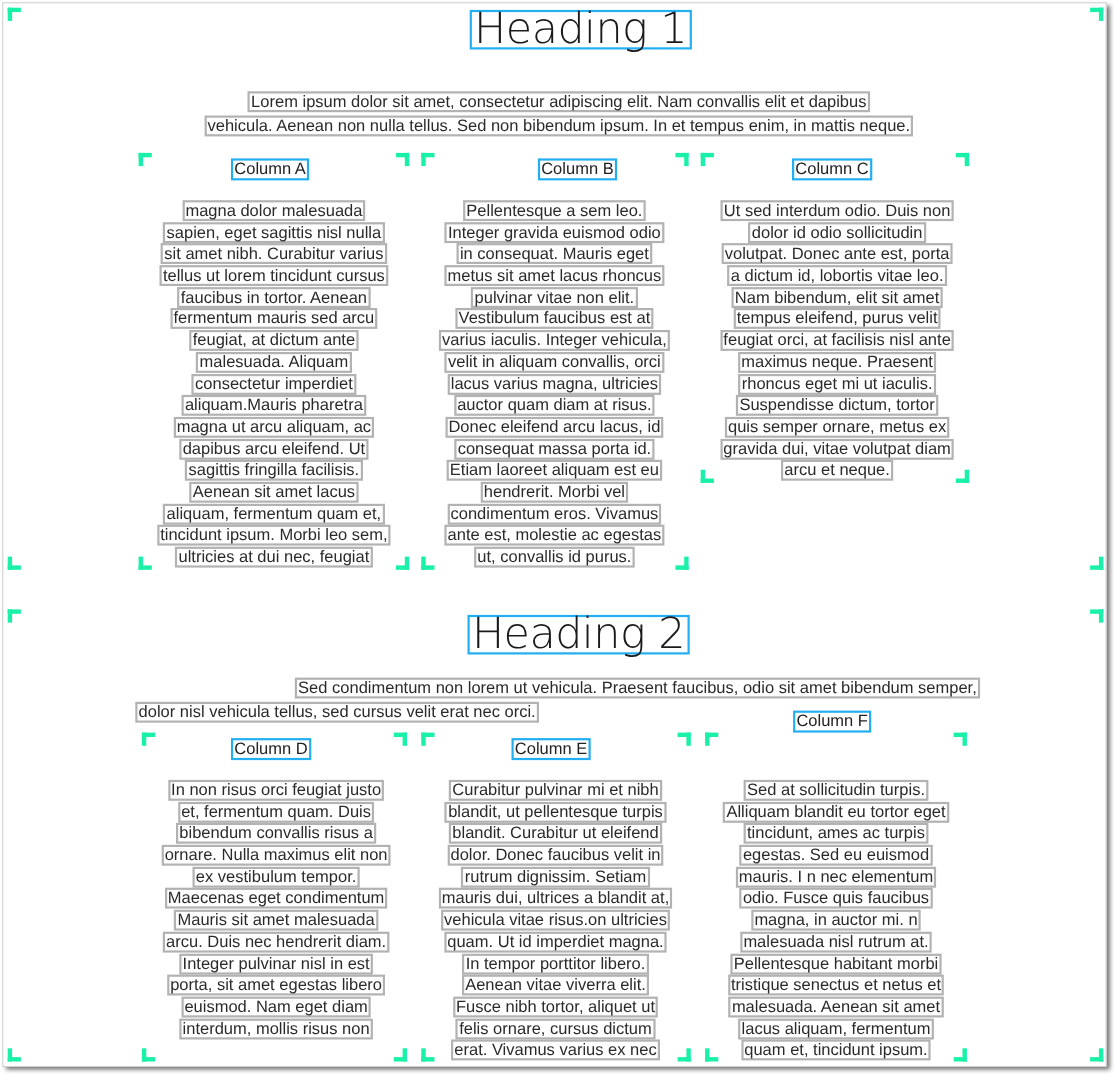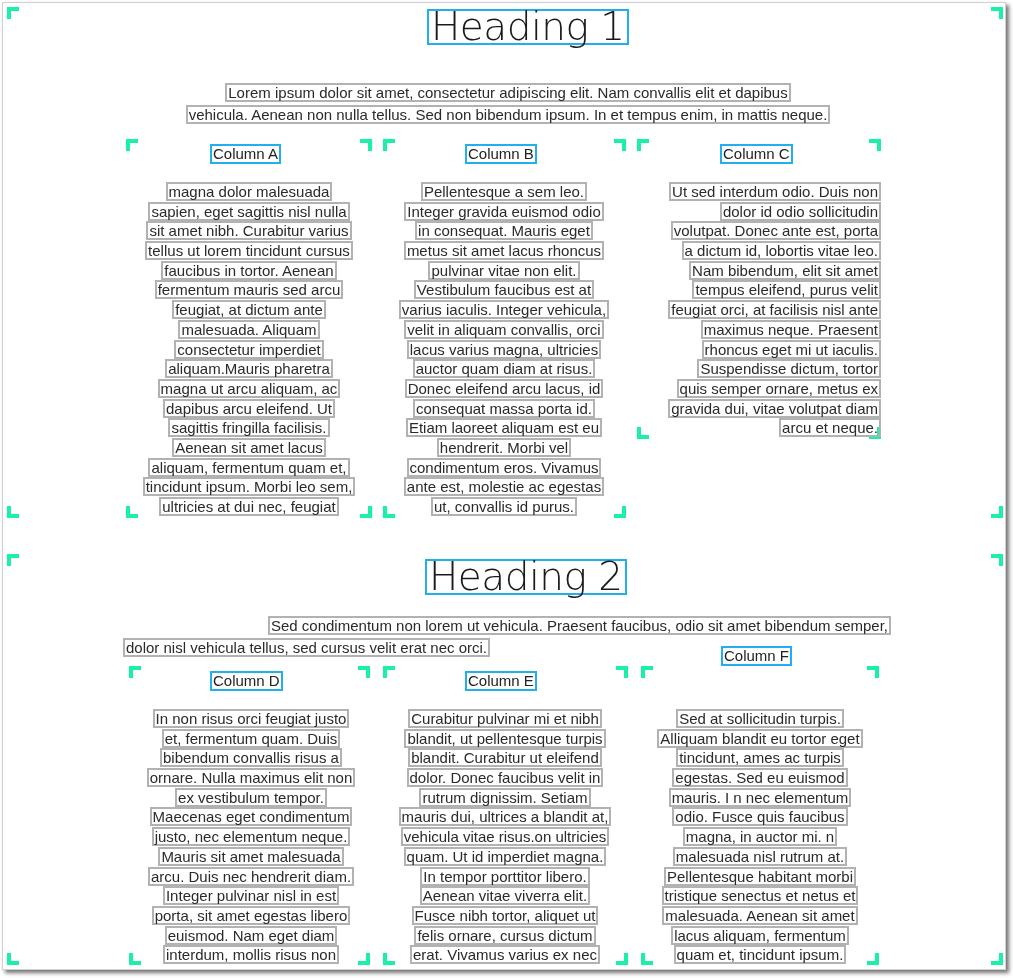--- a/index.html
+++ b/index.html
@@ -72,21 +72,21 @@
     <div class="row"><span class="line">Aenean sit amet lacus</span></div>
     <div class="row"><span class="line">aliquam, fermentum quam et,</span></div>
     <div class="row"><span class="line">tincidunt ipsum. Morbi leo sem,</span></div>
     <div class="row"><span class="line">ultricies at dui nec, feugiat</span></div>
   </div>
 
   <div class="corner tl" style="left:380px;top:136px;"></div>
   <div class="corner tr" style="left:611px;top:136px;"></div>
   <div class="corner bl" style="left:380px;top:503px;"></div>
   <div class="corner br" style="left:611px;top:503px;"></div>
-  <div class="coltitle" style="left:462px;top:141px;text-align:center;">Column B</div>
+  <div class="coltitle" style="left:486px;top:141px;text-align:center;">Column B</div>
   <div class="colbody" style="left:381px;top:179px;">
     <div class="row"><span class="line">Pellentesque a sem leo.</span></div>
     <div class="row"><span class="line">Integer gravida euismod odio</span></div>
     <div class="row"><span class="line">in consequat. Mauris eget</span></div>
     <div class="row"><span class="line">metus sit amet lacus rhoncus</span></div>
     <div class="row"><span class="line">pulvinar vitae non elit.</span></div>
     <div class="row"><span class="line">Vestibulum faucibus est at</span></div>
     <div class="row"><span class="line">varius iaculis. Integer vehicula,</span></div>
     <div class="row"><span class="line">velit in aliquam convallis, orci</span></div>
     <div class="row"><span class="line">lacus varius magna, ultricies</span></div>
@@ -98,21 +98,21 @@
     <div class="row"><span class="line">condimentum eros. Vivamus</span></div>
     <div class="row"><span class="line">ante est, molestie ac egestas</span></div>
     <div class="row"><span class="line">ut, convallis id purus.</span></div>
   </div>
 
   <div class="corner tl" style="left:634px;top:136px;"></div>
   <div class="corner tr" style="left:866px;top:136px;"></div>
   <div class="corner bl" style="left:634px;top:424px;"></div>
   <div class="corner br" style="left:866px;top:424px;"></div>
   <div class="coltitle" style="left:717px;top:141px;">Column C</div>
-  <div class="colbody" style="left:638px;top:179px;text-align:right;">
+  <div class="colbody" style="left:638px;top:179px;">
     <div class="row"><span class="line">Ut sed interdum odio. Duis non</span></div>
     <div class="row"><span class="line">dolor id odio sollicitudin</span></div>
     <div class="row"><span class="line">volutpat. Donec ante est, porta</span></div>
     <div class="row"><span class="line">a dictum id, lobortis vitae leo.</span></div>
     <div class="row"><span class="line">Nam bibendum, elit sit amet</span></div>
     <div class="row"><span class="line">tempus eleifend, purus velit</span></div>
     <div class="row"><span class="line">feugiat orci, at facilisis nisl ante</span></div>
     <div class="row"><span class="line">maximus neque. Praesent</span></div>
     <div class="row"><span class="line">rhoncus eget mi ut iaculis.</span></div>
     <div class="row"><span class="line">Suspendisse dictum, tortor</span></div>
@@ -138,21 +138,20 @@
   <div class="corner bl" style="left:126px;top:950px;"></div>
   <div class="corner br" style="left:355px;top:950px;"></div>
   <div class="coltitle" style="left:207px;top:668px;">Column D</div>
   <div class="colbody" style="left:128px;top:706px;">
     <div class="row"><span class="line">In non risus orci feugiat justo</span></div>
     <div class="row"><span class="line">et, fermentum quam. Duis</span></div>
     <div class="row"><span class="line">bibendum convallis risus a</span></div>
     <div class="row"><span class="line">ornare. Nulla maximus elit non</span></div>
     <div class="row"><span class="line">ex vestibulum tempor.</span></div>
     <div class="row"><span class="line">Maecenas eget condimentum</span></div>
-    <div class="row"><span class="line">justo, nec elementum neque.</span></div>
     <div class="row"><span class="line">Mauris sit amet malesuada</span></div>
     <div class="row"><span class="line">arcu. Duis nec hendrerit diam.</span></div>
     <div class="row"><span class="line">Integer pulvinar nisl in est</span></div>
     <div class="row"><span class="line">porta, sit amet egestas libero</span></div>
     <div class="row"><span class="line">euismod. Nam eget diam</span></div>
     <div class="row"><span class="line">interdum, mollis risus non</span></div>
   </div>
 
   <div class="corner tl" style="left:380px;top:663px;"></div>
   <div class="corner tr" style="left:613px;top:663px;"></div>

